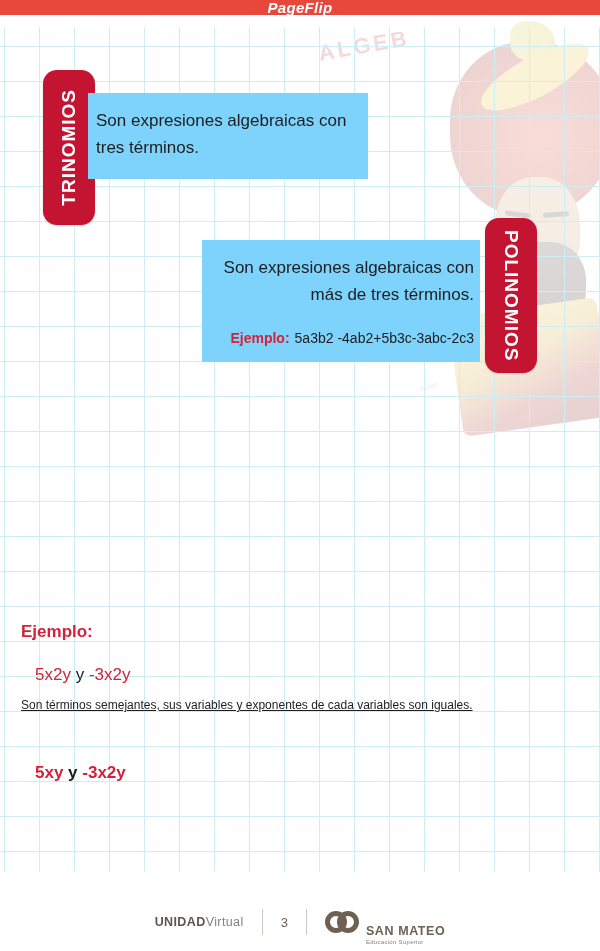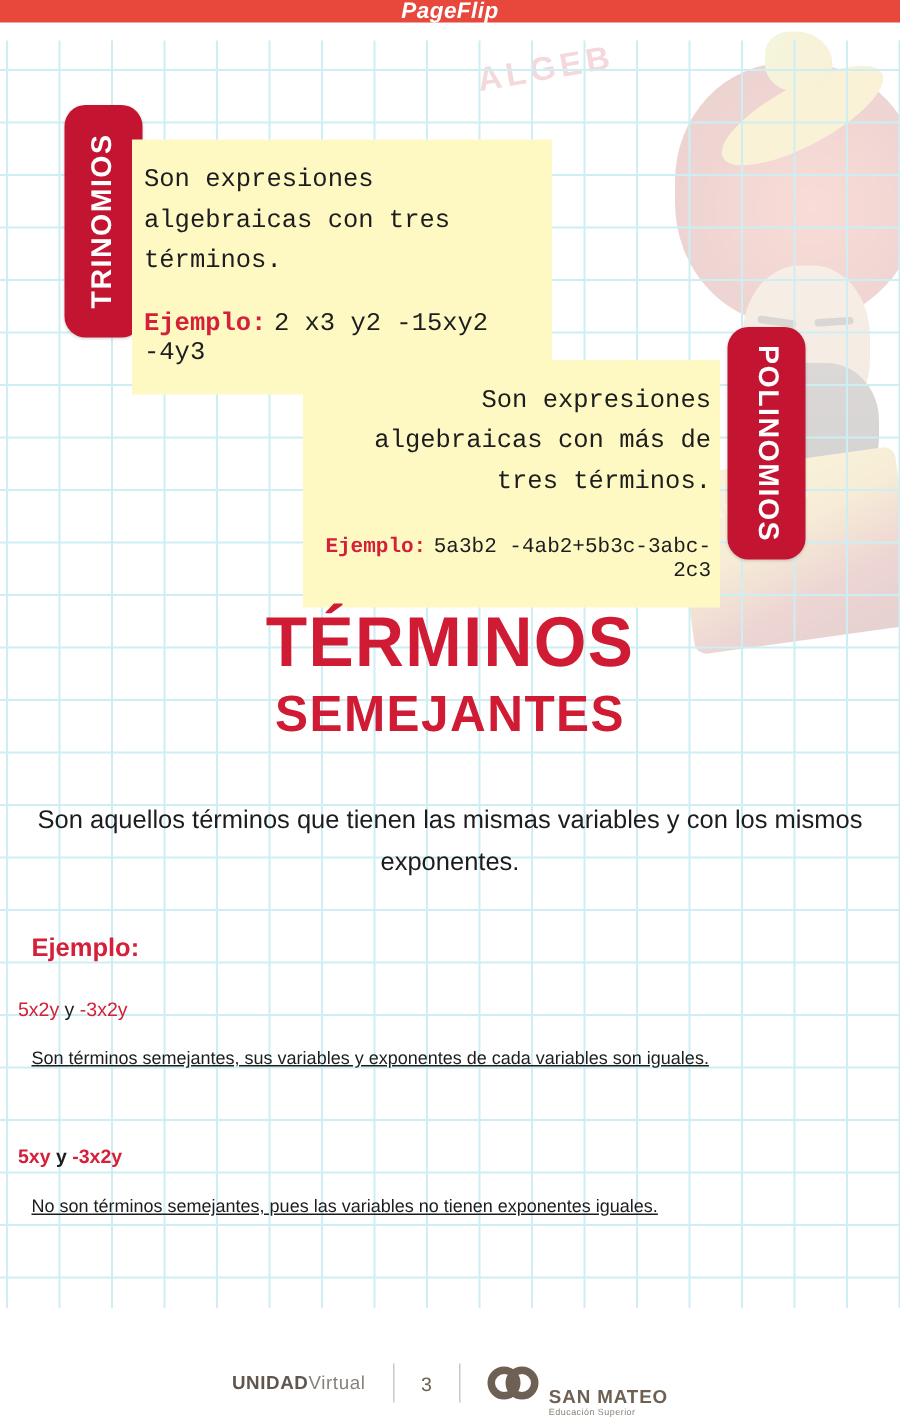--- a/index.html
+++ b/index.html
@@ -87,21 +87,21 @@
   }
   .vtab span {
     color:#ffffff; font-weight:bold; font-size:19px; letter-spacing:1px;
     writing-mode:vertical-rl;
   }
   .tab-trinomios { left:43px; top:43px; }
   .tab-trinomios span { transform:rotate(180deg); }
   .tab-polinomios { left:485px; top:191px; }
 
   
-  .tbox { position:absolute; background:#fef9c3;font-family:Liberation Mono, monospace; }
+  .tbox { position:absolute; background:#7dd3fc; }
   .tbox1 { left:88px; top:66px; width:280px; padding:14px 8px 18px 8px; }
   .tbox2 { left:202px; top:213px; width:278px; padding:14px 6px 16px 6px; text-align:right; }
   .desc { font-size:17px; line-height:27px; color:#1d1d1f; }
   .ex-line { margin-top:19px; font-size:17px; }
   .tbox2 .ex-line { font-size:14px; margin-top:22px; }
   .ex-label { color:#d42039; font-weight:bold; margin-right:5px; }
   .ex-value { color:#1d1d1f; }
 
   
   .big-title { position:absolute; left:0; top:373px; width:600px; text-align:center; color:#d01b34; }
@@ -109,21 +109,21 @@
   .big-title .l2 { display:block; font-size:34px; font-weight:bold; letter-spacing:1px; margin-top:2px; transform:scaleX(.97); }
 
   
   .intro {
     position:absolute; left:25px; top:506px; width:550px;
     font-size:17px; line-height:28px; text-align:center; color:#1d1d1f;
   }
 
   
   .ej-heading { position:absolute; left:21px; top:595px; font-size:17px; font-weight:bold; color:#d42039; }
-  .pair { position:absolute; left:12px; font-size:13px; }
+  .pair { position:absolute; left:35px; font-size:17px; }
   .pair .red { color:#d42039; }
   .pair .blk { color:#1d1d1f; }
   .pair1 { top:638px; }
   .pair2 { top:736px;font-weight:bold; }
   .note { position:absolute; left:21px; width:525px; font-size:12px; line-height:28px; color:#1d1d1f;text-decoration:underline; }
   .note1 { top:664px; }
   .note2 { top:763px; }
 
   
   .footer {
@@ -170,54 +170,45 @@
   <div class="grid"></div>
 
   <div class="content">
 
     <div class="vtab tab-trinomios">
       <span>TRINOMIOS</span>
     </div>
 
     <div class="tbox tbox1">
       <div class="desc">Son expresiones algebraicas con tres términos.</div>
-      <div class="ex-line">
-        <span class="ex-label">Ejemplo:</span><span class="ex-value">2 x3 y2 -15xy2 -4y3</span>
-      </div>
     </div>
 
     <div class="tbox tbox2">
       <div class="desc">Son expresiones algebraicas con más de tres términos.</div>
       <div class="ex-line">
         <span class="ex-label">Ejemplo:</span><span class="ex-value">5a3b2 -4ab2+5b3c-3abc-2c3</span>
       </div>
     </div>
 
     <div class="vtab tab-polinomios">
       <span>POLINOMIOS</span>
     </div>
 
-    <div class="big-title">
-      <span class="l1">TÉRMINOS</span>
-      <span class="l2">SEMEJANTES</span>
-    </div>
-
-    <p class="intro">Son aquellos términos que tienen las mismas variables y con los mismos exponentes.</p>
+
 
     <div class="ej-heading">Ejemplo:</div>
 
     <div class="pair pair1">
       <span class="red">5x2y</span><span class="blk"> y </span><span class="red">-3x2y</span>
     </div>
     <p class="note note1">Son términos semejantes, sus variables y exponentes de cada variables son iguales.</p>
 
     <div class="pair pair2">
       <span class="red">5xy</span><span class="blk"> y </span><span class="red">-3x2y</span>
     </div>
-    <p class="note note2">No son términos semejantes, pues las variables no tienen exponentes iguales.</p>
 
     <div class="footer">
       <span class="brand"><b>UNIDAD</b><span class="light">Virtual</span></span>
       <span class="fdiv"></span>
       <span class="pagenum">3</span>
       <span class="fdiv"></span>
       <span class="logo-group">
         <span class="rings">
           <span class="ring r1"></span>
             <span class="ring r2"></span>

